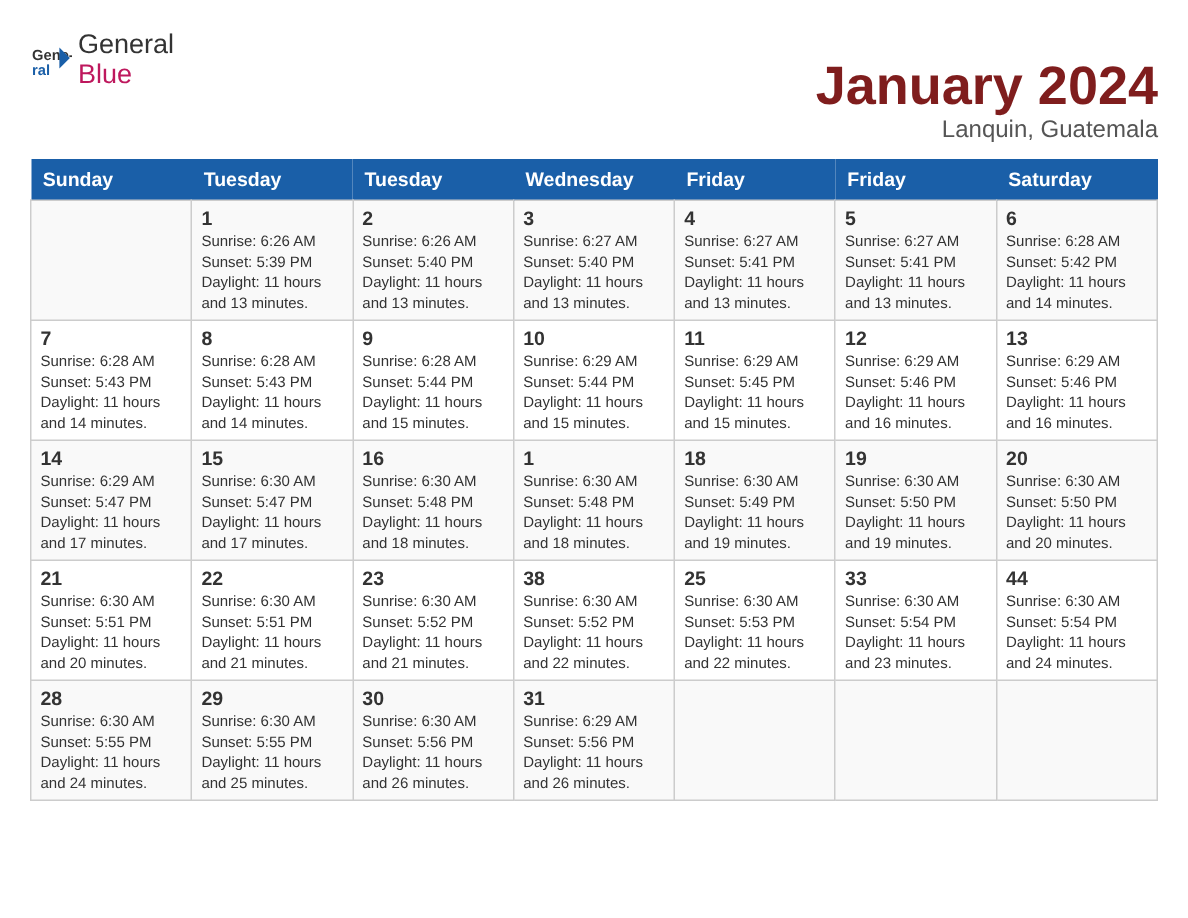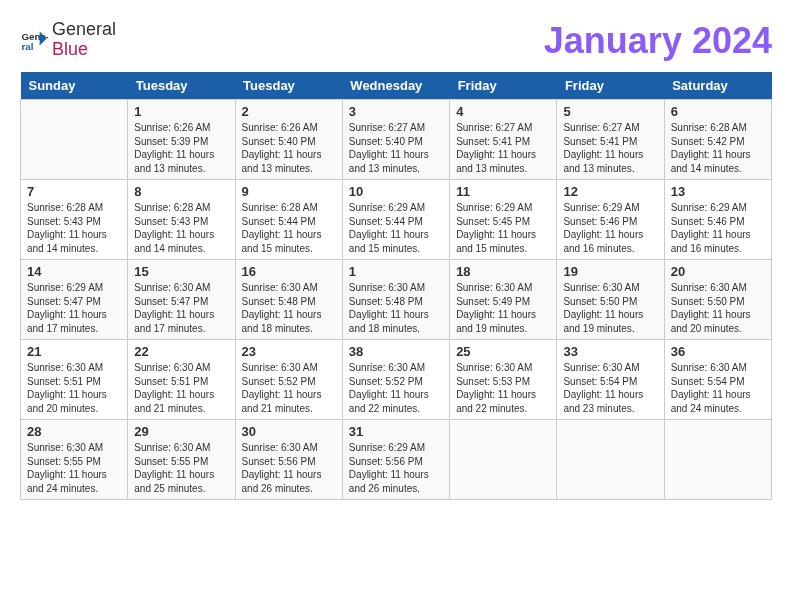--- a/index.html
+++ b/index.html
@@ -33,21 +33,22 @@
     .logo-icon {
       width: 28px;
       height: 28px;
     }
     .title-section {
       text-align: right;
     }
     .month-title {
       font-size: 36px;
       font-weight: bold;
-      color: #8b5cf6;
+      color: #7f1d1d;
+      margin-top: 16px;
     }
     .location {
       font-size: 16px;
       color: #555;
     }
     table {
       width: 100%;
       border-collapse: collapse;
       font-size: 11px;
     }
@@ -100,20 +101,21 @@
     </svg>
     <div>
       <div class="logo-text">
         <span style="color:#333">General</span><br>
         <span style="color:#be185d">Blue</span>
       </div>
     </div>
   </div>
   <div class="title-section">
     <div class="month-title">January 2024</div>
+    <div class="location">Lanquin, Guatemala</div>
   </div>
 </div>
 
 <table>
   <thead>
     <tr id="weekday-header">
     <th>Sunday</th>
         <th>Tuesday</th>
         <th>Tuesday</th>
         <th>Wednesday</th>
@@ -307,21 +309,21 @@
 and 22 minutes.</div>
         </td>
         <td>
           <span class="day-num">33</span>
           <div class="day-info" style="white-space: pre-line;">Sunrise: 6:30 AM
 Sunset: 5:54 PM
 Daylight: 11 hours
 and 23 minutes.</div>
         </td>
         <td>
-          <span class="day-num">36</span>
+          <span class="day-num">44</span>
           <div class="day-info" style="white-space: pre-line;">Sunrise: 6:30 AM
 Sunset: 5:54 PM
 Daylight: 11 hours
 and 24 minutes.</div>
         </td>
       </tr>
       <tr>
         <td>
           <span class="day-num">28</span>
           <div class="day-info" style="white-space: pre-line;">Sunrise: 6:30 AM

